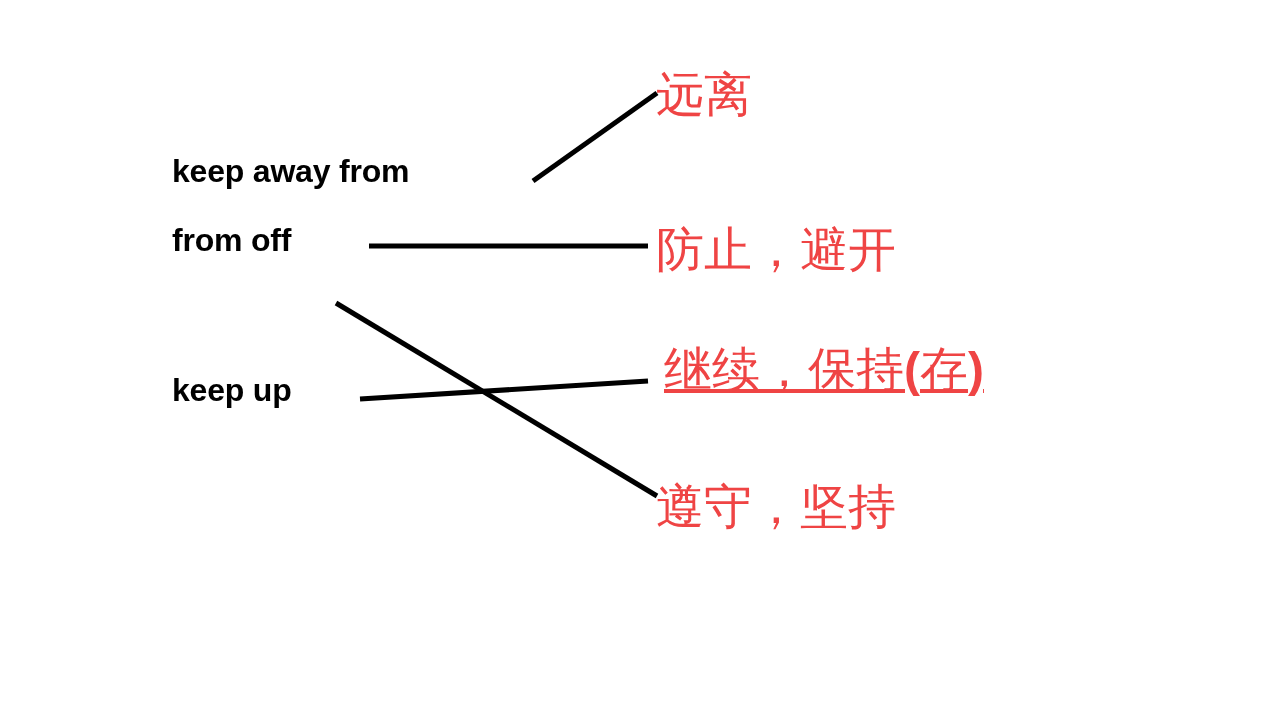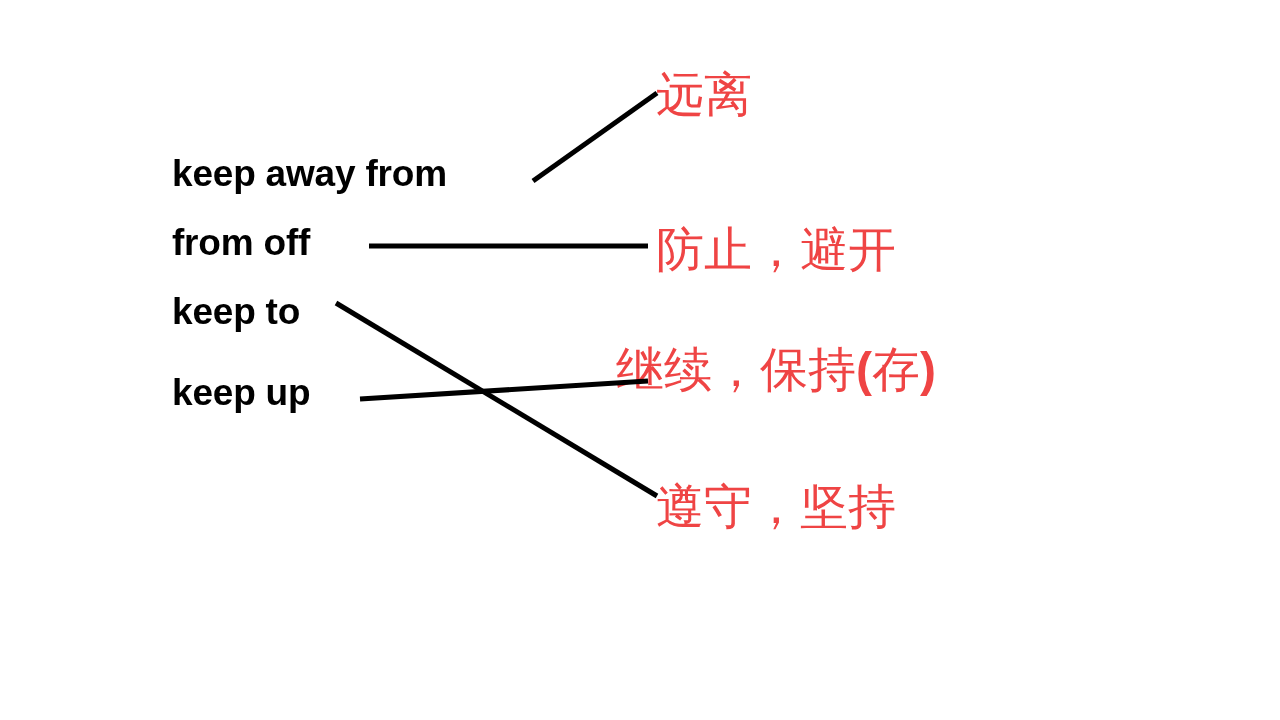--- a/index.html
+++ b/index.html
@@ -12,21 +12,21 @@
     width: 1280px;
     height: 720px;
     background: #ffffff;
     overflow: hidden;
     font-family: "Liberation Sans", sans-serif;
   }
   .phrase {
     position: absolute;
     font-family: "Liberation Sans", "DejaVu Sans", sans-serif;
     font-weight: bold;
-    font-size: 37px;
+    font-size: 32px;
     line-height: 1;
     color: #000000;
     white-space: nowrap;
     letter-spacing: -0.2px;
   }
   .meaning {
     position: absolute;
     font-family: "DejaVu Serif", "Liberation Serif", serif;
     font-weight: normal;
     font-size: 48px;
@@ -54,29 +54,28 @@
 </style>
 </head>
 <body>
 
 <div id="slide">
 
   <div class="phrase" style="left:172px; top:155px;">keep away from</div>
 
   <div class="phrase" style="left:172px; top:224px;">from off</div>
 
-  <div class="phrase" style="left:172px; top:293px;">keep to</div>
 
   <div class="phrase" style="left:172px; top:374px;">keep up</div>
 
   <div class="meaning" style="left:656px; top:70px;">远离</div>
 
   <div class="meaning" style="left:656px; top:201px;margin-top:24px;">防止，避开</div>
 
-  <div class="meaning" style="left:616px; top:345px;"><span>继续，保持</span><span class="bold-paren">(</span><span>存</span><span class="bold-paren">)</span></div>
+  <div class="meaning" style="left:664px; top:345px;text-decoration:underline;"><span>继续，保持</span><span class="bold-paren">(</span><span>存</span><span class="bold-paren">)</span></div>
 
   <div class="meaning" style="left:656px; top:482px;">遵守，坚持</div>
 
   <svg id="connectors" viewBox="0 0 1280 720">
     <line x1="533" y1="181" x2="657" y2="93"></line>
     <line x1="369" y1="246" x2="648" y2="246"></line>
     <line x1="336" y1="303" x2="657" y2="496"></line>
     <line x1="360" y1="399" x2="648" y2="381"></line>
   </svg>
 

